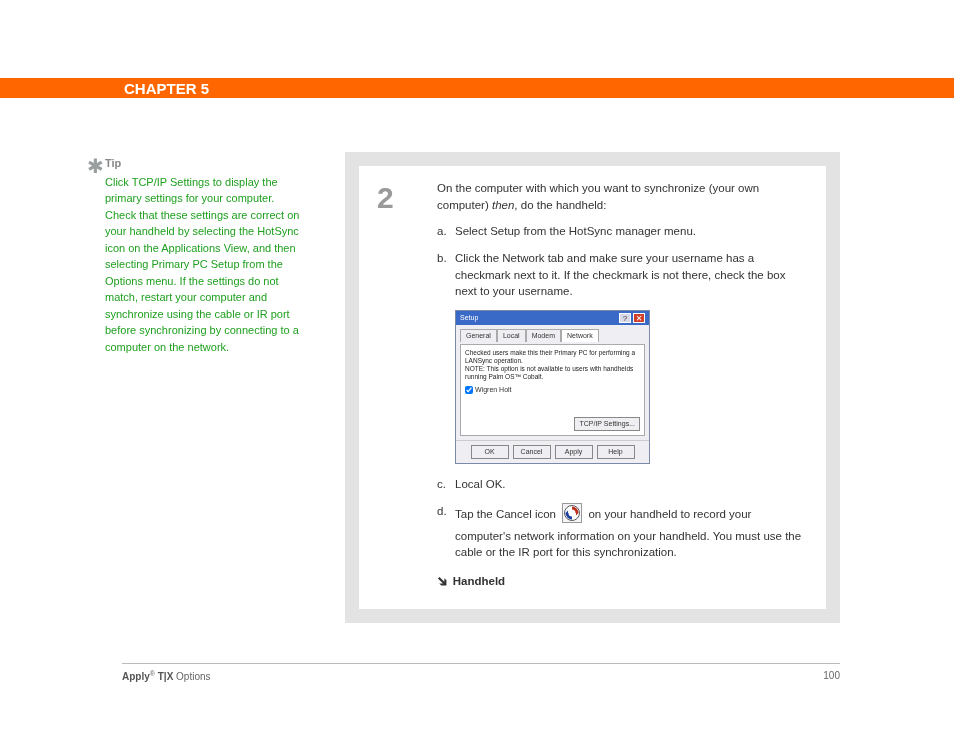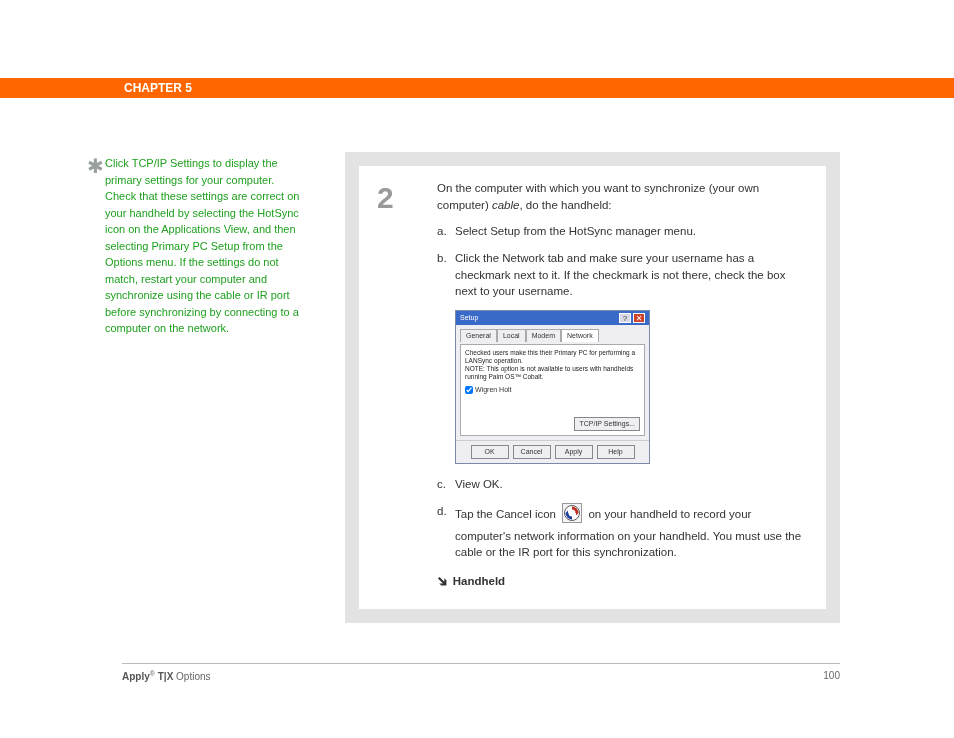--- a/index.html
+++ b/index.html
@@ -14,21 +14,21 @@
   .header-bar {
     position: absolute;
     top: 78px;
     left: 0;
     right: 0;
     height: 20px;
     background: #ff6600;
     display: flex;
     align-items: center;
     color: #fff;
-    font-size: 12px;
+    font-size: 15px;
     font-weight: bold;
   }
   .chapter { margin-left: 124px; width: 230px; }
   .chapter-title { margin-left: 0; }
   .sidebar {
     position: absolute;
     left: 105px;
     top: 155px;
     width: 200px;
     font-size: 11px;
@@ -194,29 +194,30 @@
 </style>
 </head>
 <body>
 
 <div class="header-bar">
   <div class="chapter">CHAPTER 5</div>
 </div>
 
 <div class="sidebar">
   <div class="tip-star">✱</div>
+  <div class="tip-label">Tip</div>
   <div class="tip-body">Click TCP/IP Settings to display the primary settings for your computer. Check that these settings are correct on your handheld by selecting the HotSync icon on the Applications View, and then selecting Primary PC Setup from the Options menu. If the settings do not match, restart your computer and synchronize using the cable or IR port before synchronizing by connecting to a computer on the network.</div>
 </div>
 
 <div class="main-block">
   <div class="main-inner">
     <div class="step-num">2</div>
     <div class="step-body">
       <p>
-        <span>On the computer with which you want to synchronize (your own computer) </span><span class="only">cable</span><span>, do the handheld:</span>
+        <span>On the computer with which you want to synchronize (your own computer) </span><span class="only">then</span><span>, do the handheld:</span>
       </p>
       <div class="sub">
         <div class="lbl">a.</div>
         <div class="txt">Select Setup from the HotSync manager menu.</div>
       </div>
       <div class="sub">
         <div class="lbl">b.</div>
         <div class="txt">Click the Network tab and make sure your username has a checkmark next to it. If the checkmark is not there, check the box next to your username.</div>
       </div>
 
@@ -247,21 +248,21 @@
         <div class="dialog-btns">
           <div class="dbtn">OK</div>
           <div class="dbtn">Cancel</div>
           <div class="dbtn">Apply</div>
           <div class="dbtn">Help</div>
         </div>
       </div>
 
       <div class="sub">
         <div class="lbl">c.</div>
-        <div class="txt">View OK.</div>
+        <div class="txt">Local OK.</div>
       </div>
       <div class="sub">
         <div class="lbl">d.</div>
         <div class="txt">
           <span>Tap the Cancel icon </span>
           <span class="hotsync-icon">
             <svg width="20" height="20" viewBox="0 0 20 20">
               <rect x="0.5" y="0.5" width="19" height="19" fill="#f4f4f8" stroke="#999"></rect>
               <circle cx="10" cy="10" r="7.5" fill="#fff" stroke="#333" stroke-width="0.8"></circle>
               <path d="M10 3.5 A6.5 6.5 0 0 1 16.5 10 L13.5 10 A3.5 3.5 0 0 0 10 6.5 Z" fill="#c03020"></path>

